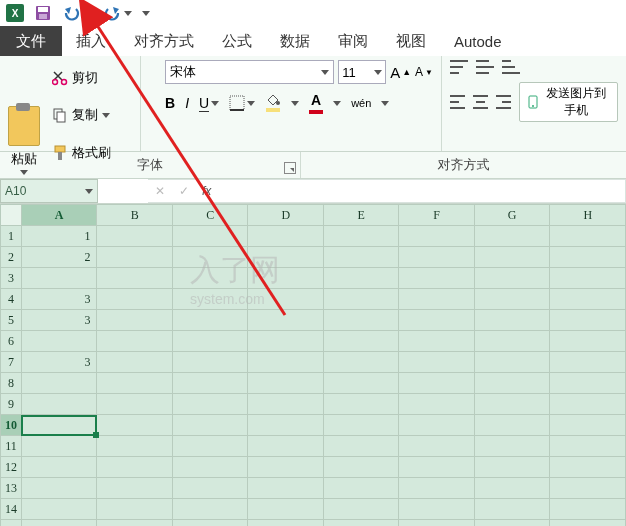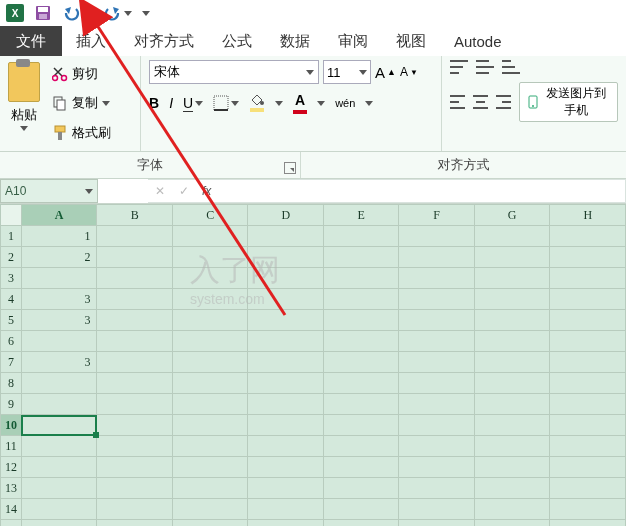--- a/index.html
+++ b/index.html
@@ -79,20 +79,21 @@
     flex: 1;
     display: flex;
     align-items: stretch;
   }
   .paste-btn {
     width: 48px;
     display: flex;
     flex-direction: column;
     align-items: center;
     padding-top: 6px;
+    margin-top: 44px;
   }
   .paste-icon {
     width: 30px;
     height: 38px;
     background: #f2c75c;
     border: 1px solid #bfa246;
     border-radius: 2px;
     position: relative;
   }
   .paste-icon::before {
@@ -118,21 +119,21 @@
   }
   .clip-item {
     display: flex;
     align-items: center;
     gap: 4px;
     font-size: 13px;
     white-space: nowrap;
   }
   .mini-icon { width: 16px; height: 16px; }
 
-  .font-group { padding: 4px 8px; }
+  .font-group { padding: 4px 8px; margin-left: 16px; }
   .font-row1 {
     display: flex;
     align-items: center;
     gap: 4px;
     margin-bottom: 8px;
   }
   .fontname {
     width: 160px;
     height: 22px;
     border: 1px solid #aab;

